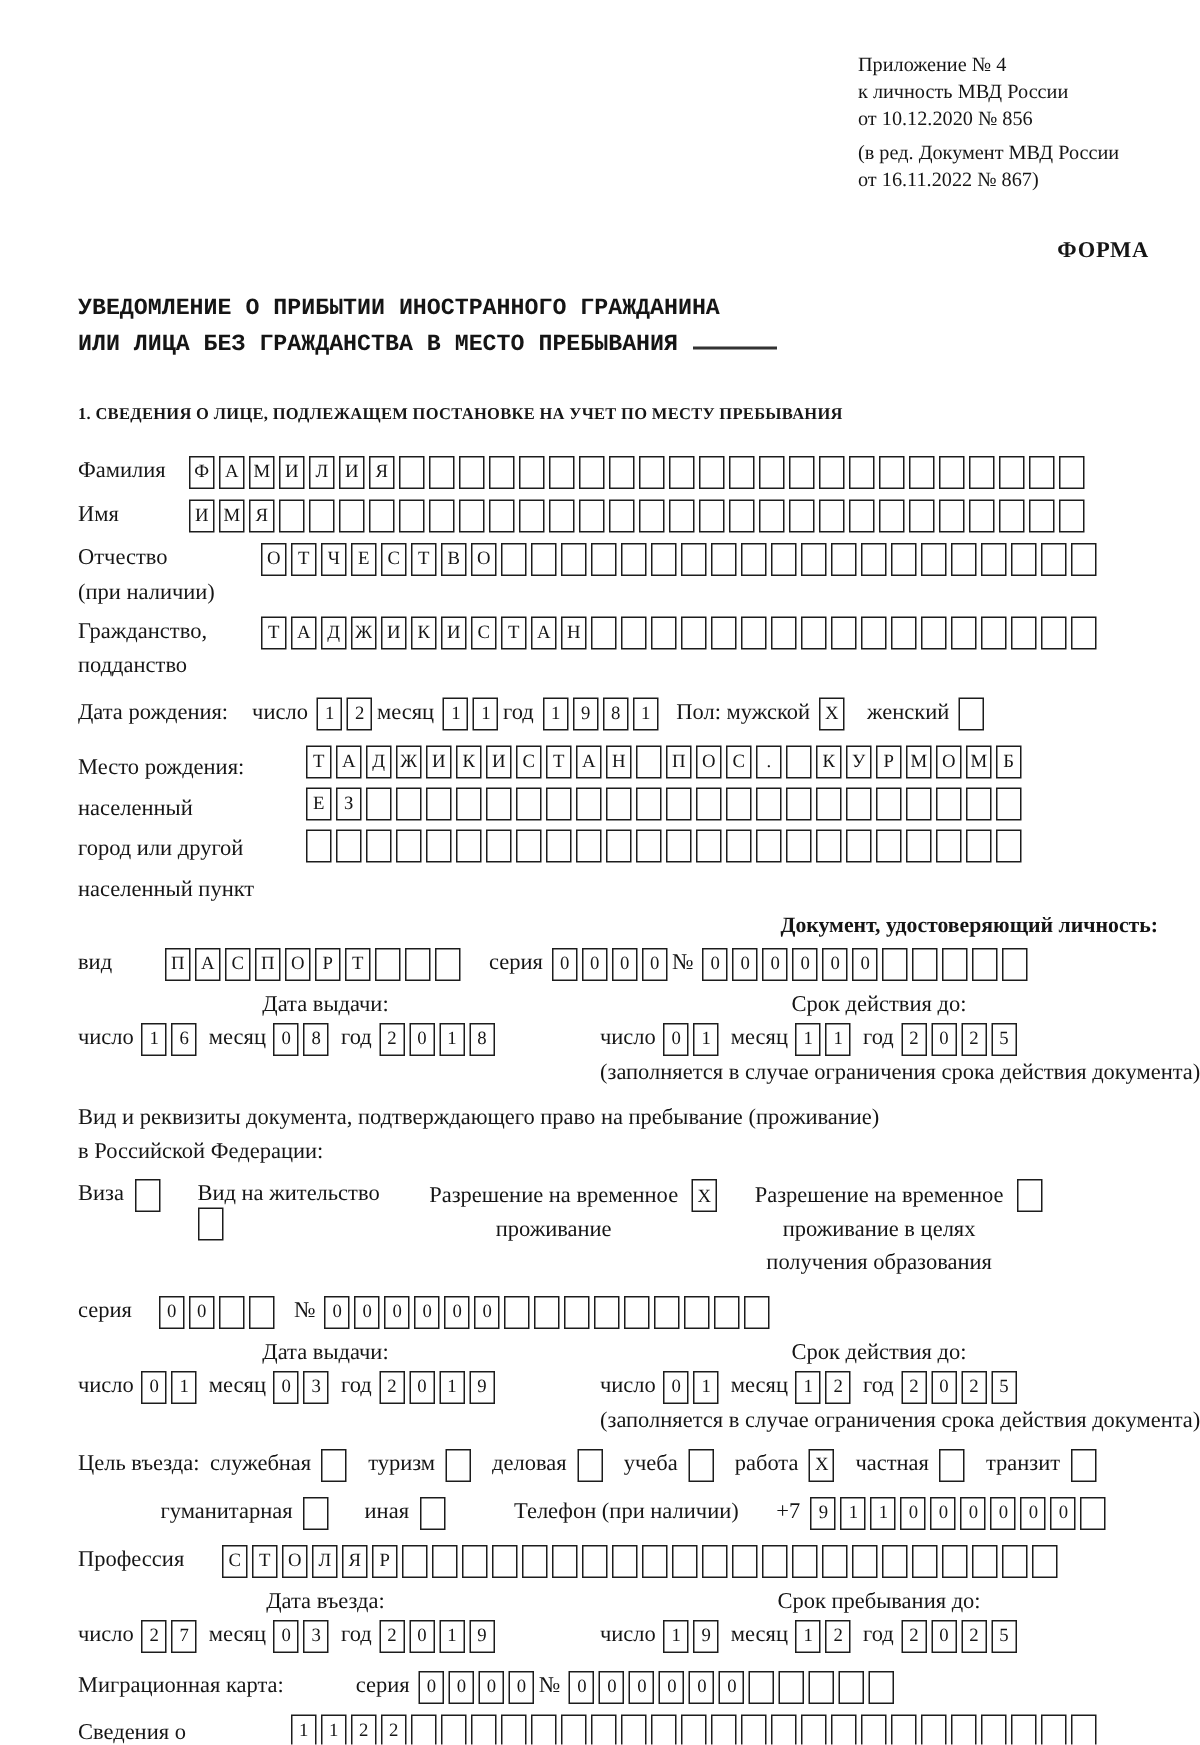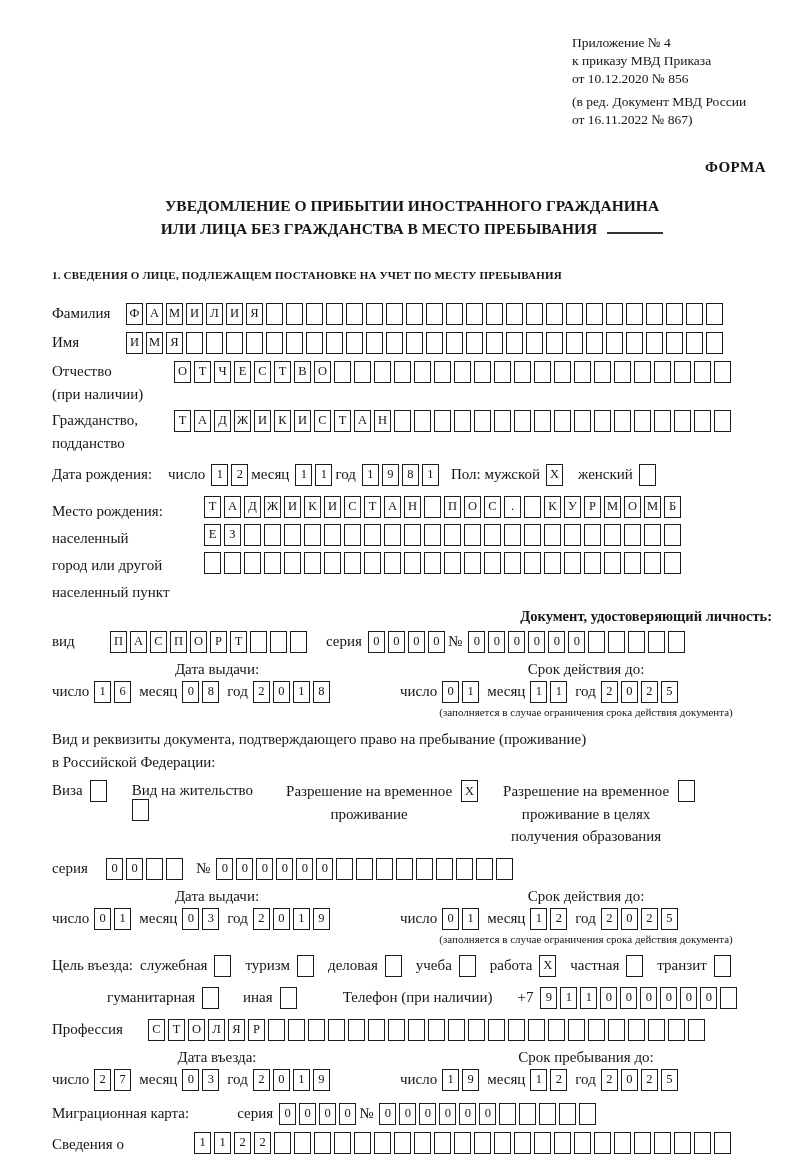--- a/index.html
+++ b/index.html
@@ -9,21 +9,21 @@
     font-family:"Liberation Serif","DejaVu Serif",serif;
     color:#151515; font-size:15px;
   }
   .page { padding:34px 28px 0 52px; width:720px; }
 
   
   .head-note { margin-left:520px; width:210px; font-size:13.5px; line-height:1.32; }
   .head-note .grp2 { margin-top:6px; }
   .forma { text-align:right; font-weight:bold; margin:30px 6px 0 0; font-size:15px; letter-spacing:.5px; }
 
-  .title { text-align:center; font-weight:bold; font-size:15.5px; line-height:1.5; margin-top:18px; }
+  .title { text-align:left; font-weight:bold; font-size:15.5px; line-height:1.5; margin-top:18px;font-family:Liberation Mono, monospace; }
   .blank-line { display:inline-block; width:56px; border-bottom:2px solid #333; height:14px; margin-left:10px; }
 
   .sec-heading { font-weight:bold; font-size:11px; margin-top:28px; letter-spacing:.2px; }
 
   
   .cells { display:inline-flex; flex-wrap:nowrap; }
   .cell {
     display:inline-flex; align-items:center; justify-content:center;
     width:15px; height:20px; border:1.5px solid #1c1c1c; margin-right:3px;
     font-size:12.5px; line-height:1; flex:none; background:#fff;
@@ -43,21 +43,21 @@
 
   
   .date-row { display:flex; margin-top:8px; }
   .dgroup { }
   .dgroup .dtitle { text-align:center; margin-bottom:3px; }
   .dgroup .dcells { display:flex; align-items:flex-start; }
   .dgroup .dcells .t { padding-top:2px; margin:0 5px; white-space:nowrap; }
   .dgroup .dcells .t:first-child { margin-left:0; }
   .dg-left { width:330px; flex:none; }
   .dg-right { margin-left:auto; width:372px; flex:none; }
-  .dnote { font-size:11px; margin-top:3px; white-space:nowrap; text-align:center; }
+  .dnote { font-size:15px; margin-top:3px; white-space:nowrap; text-align:center; }
 
   .para { margin-top:10px; line-height:1.55; }
 
   
   .opt-row { display:flex; align-items:flex-start; margin-top:6px; }
   .opt { display:flex; align-items:flex-start; }
   .opt .olbl { white-space:nowrap; padding-top:2px; margin-right:7px; }
   .opt .olbl-multi { text-align:center; line-height:1.5; margin-right:9px; }
   .opt .olbl-multi div { white-space:nowrap; }
 
@@ -69,21 +69,21 @@
   .legal .llbl { width:142px; flex:none; line-height:1.72; }
   .legal .cellrows .cells { margin-bottom:7px; }
 </style>
 </head>
 <body>
 
 <div class="page">
 
   <div class="head-note">
     <div>Приложение № 4</div>
-    <div>к приказу МВД Приказа</div>
+    <div>к личность МВД России</div>
     <div>от 10.12.2020 № 856</div>
     <div class="grp2">
       <div>(в ред. Документ МВД России</div>
       <div>от 16.11.2022 № 867)</div>
     </div>
   </div>
 
   <div class="forma">ФОРМА</div>
 
   <div class="title">

